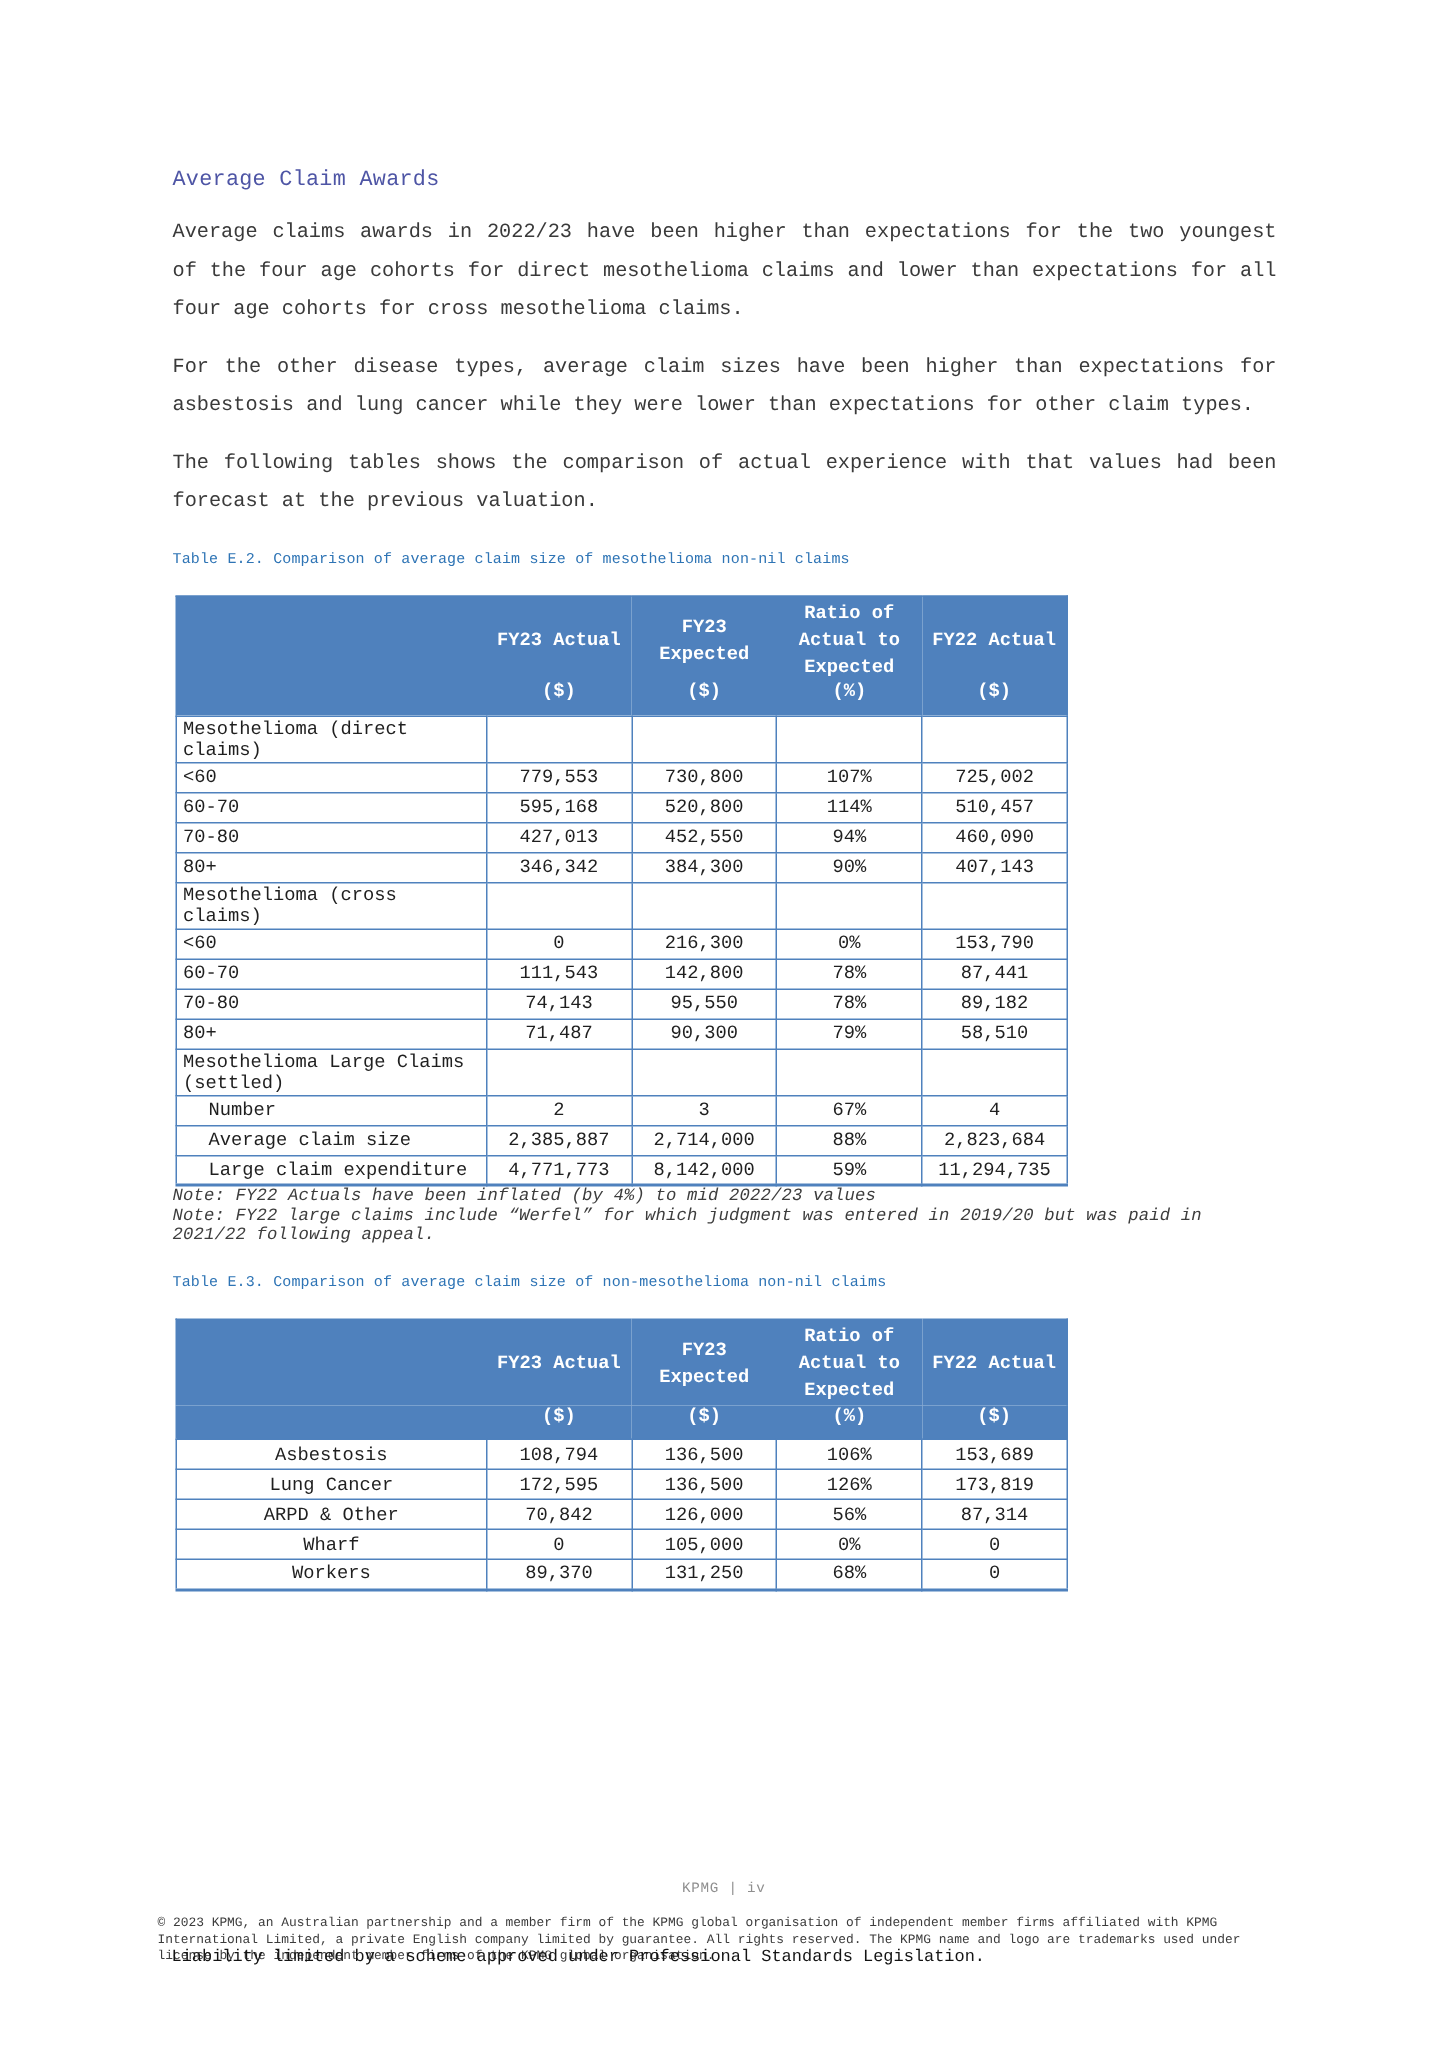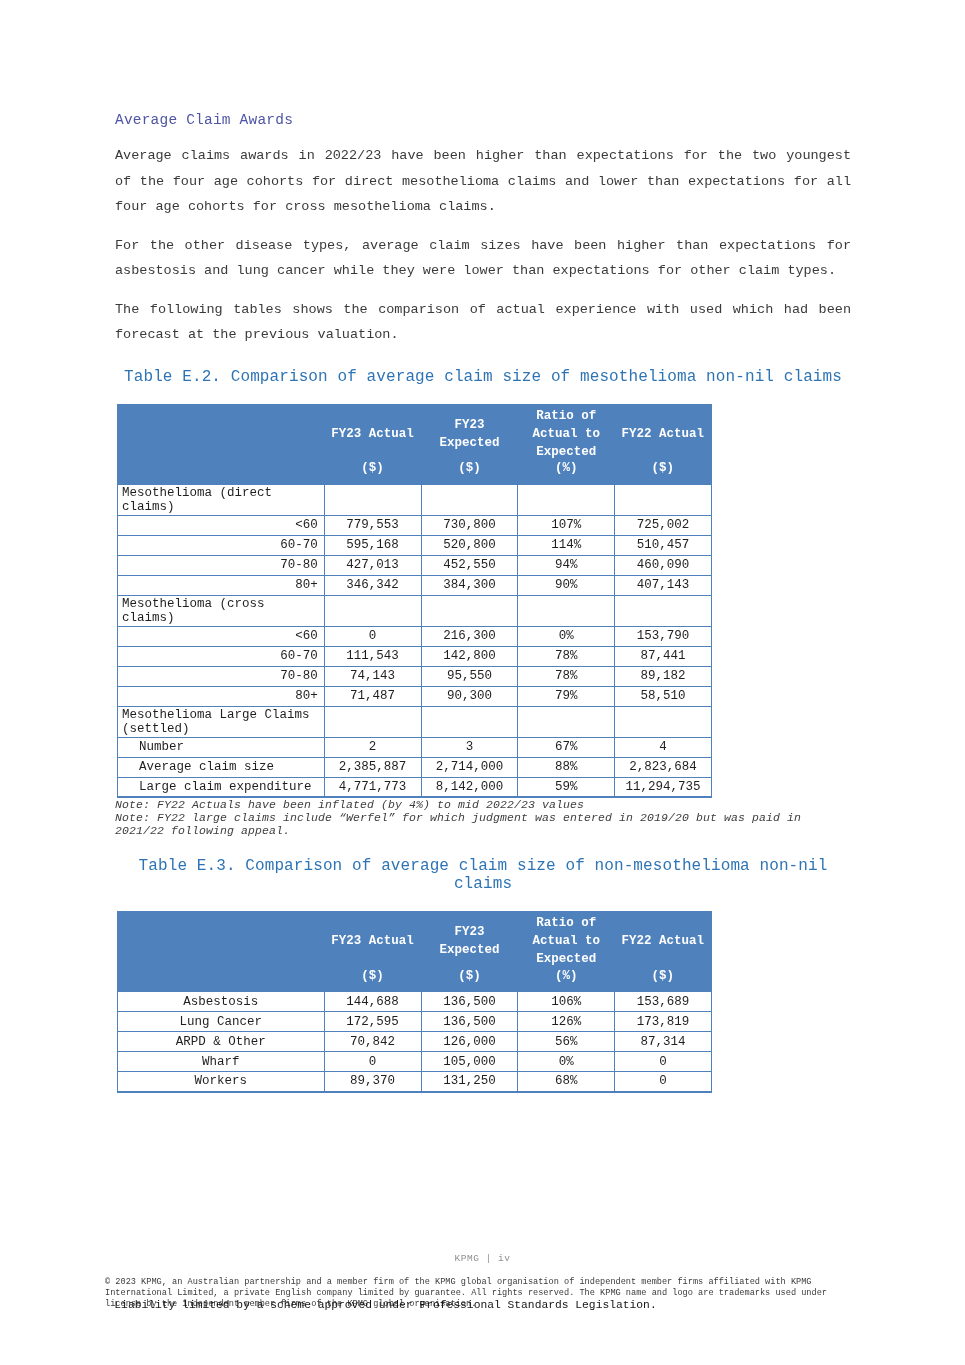--- a/index.html
+++ b/index.html
@@ -32,27 +32,26 @@
 
   p.body-par {
     font-size: 13.5px;
     line-height: 25.5px;
     color: #3a3a3a;
     text-align: justify;
     margin-bottom: 13px;
   }
 
   h2.table-title {
-    font-size: 16px;
+    font-size: 10px;
     font-weight: normal;
     color: #2E74B5;
     margin-top: 20px;
     margin-bottom: 18px;
     letter-spacing: 0.1px;
-    text-align: center;
   }
 
   table.data-table {
     border-collapse: collapse;
     width: 595px;
     margin-left: 2px;
     font-size: 12.5px;
     color: #1f1f1f;
     border: 1px solid #4F81BD;
     border-bottom: 2px solid #4F81BD;
@@ -81,21 +80,21 @@
   table.data-table col.c-val   { width: 16.3%; }
 
   table.data-table tbody td {
     border: 1px solid #4F81BD;
     height: 20px;
     padding: 1px 4px;
     background: #ffffff;
   }
   table.data-table tbody td.value { text-align: center; }
   table.data-table tbody td.label.section { text-align: left; padding-left: 4px; }
-  table.data-table tbody td.label.age     { text-align: right; padding-right: 6px; }
+  table.data-table tbody td.label.age     { text-align: left; padding-right: 6px; }
   table.data-table tbody td.label.metric  { text-align: left; padding-left: 21px; }
   table.data-table tbody td.label.plain   { text-align: center; padding-left: 4px; }
 
   p.note {
     font-size: 11.5px;
     font-style: italic;
     color: #3d3d3d;
     letter-spacing: 0.1px;
   }
 
@@ -134,21 +133,21 @@
 </head>
 <body>
 
 <div class="page">
   <div class="content">
 
     <h1 class="doc-heading">Average Claim Awards</h1>
 
     <p class="body-par">Average claims awards in 2022/23 have been higher than expectations for the two youngest of the four age cohorts for direct mesothelioma claims and lower than expectations for all four age cohorts for cross mesothelioma claims.</p>
     <p class="body-par">For the other disease types, average claim sizes have been higher than expectations for asbestosis and lung cancer while they were lower than expectations for other claim types.</p>
-    <p class="body-par">The following tables shows the comparison of actual experience with used which had been forecast at the previous valuation.</p>
+    <p class="body-par">The following tables shows the comparison of actual experience with that values had been forecast at the previous valuation.</p>
 
     <h2 class="table-title">Table E.2. Comparison of average claim size of mesothelioma non-nil claims</h2>
 
     <table class="data-table" data-table="table_e2">
         <colgroup>
           <col class="c-label">
           <col class="c-val">
           <col class="c-val">
           <col class="c-val">
           <col class="c-val">
@@ -296,21 +295,21 @@
             <th></th>
             <th>($)</th>
             <th>($)</th>
             <th>(%)</th>
             <th>($)</th>
           </tr>
         </thead>
         <tbody>
           <tr>
             <td class="label plain">Asbestosis</td>
-            <td class="value">144,688</td>
+            <td class="value">108,794</td>
             <td class="value">136,500</td>
             <td class="value">106%</td>
             <td class="value">153,689</td>
           </tr>
           <tr>
             <td class="label plain">Lung Cancer</td>
             <td class="value">172,595</td>
             <td class="value">136,500</td>
             <td class="value">126%</td>
             <td class="value">173,819</td>

